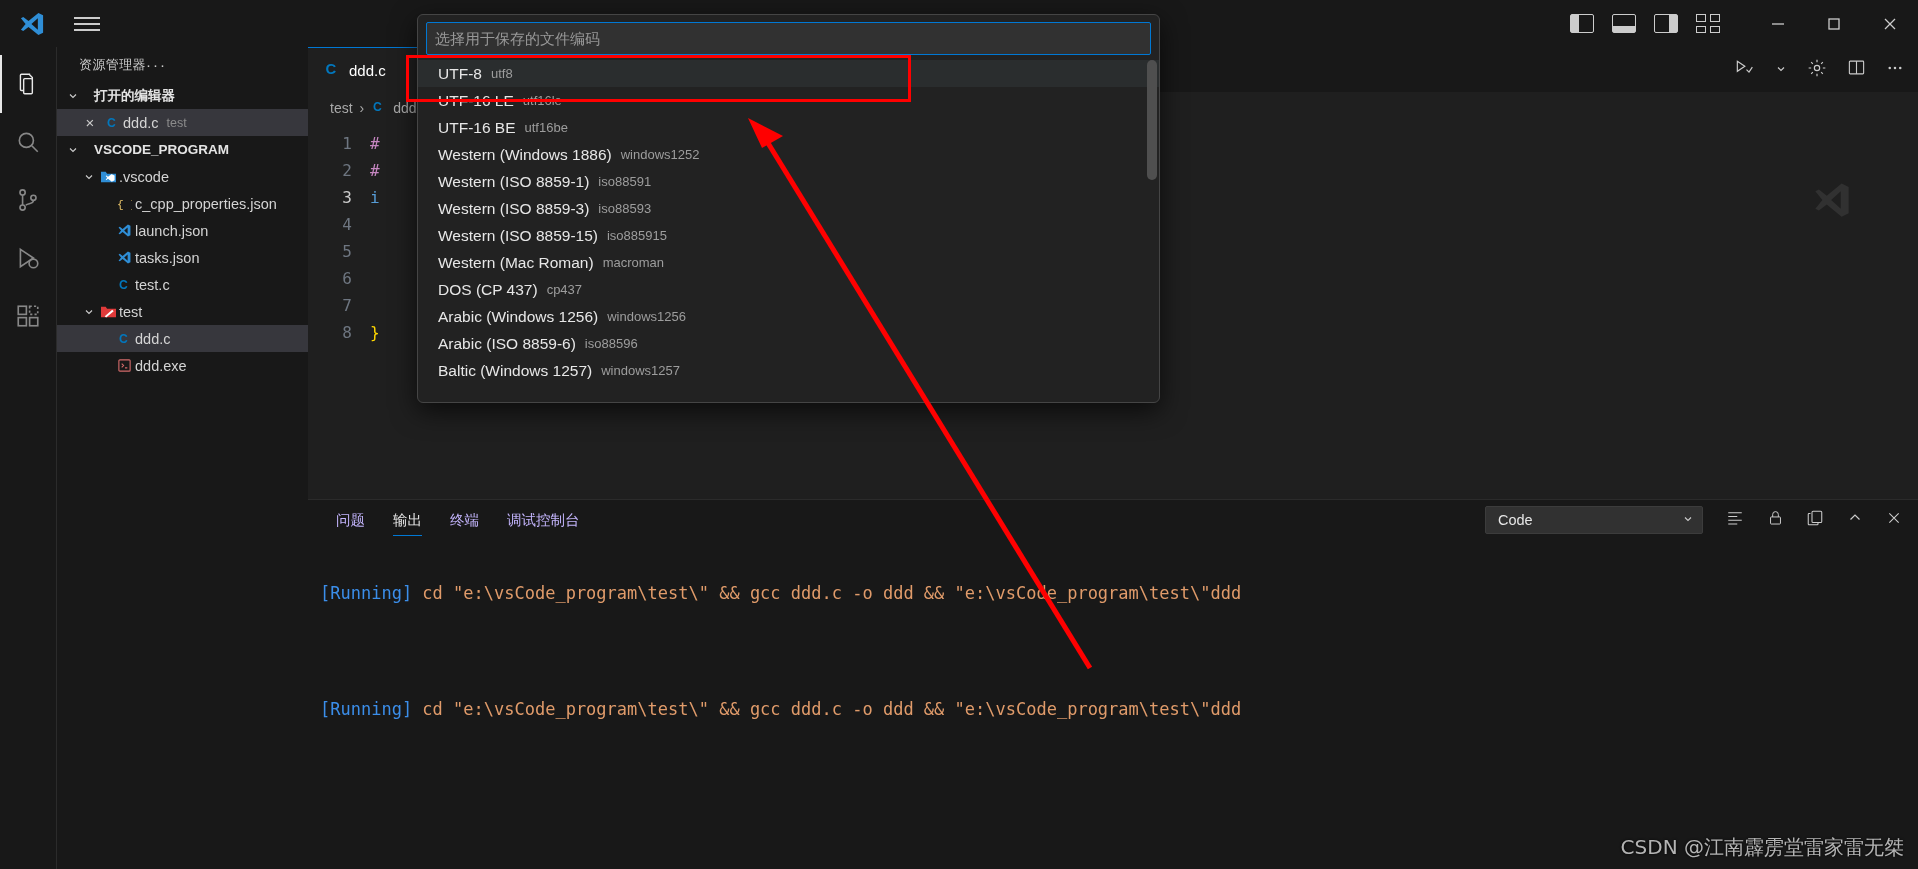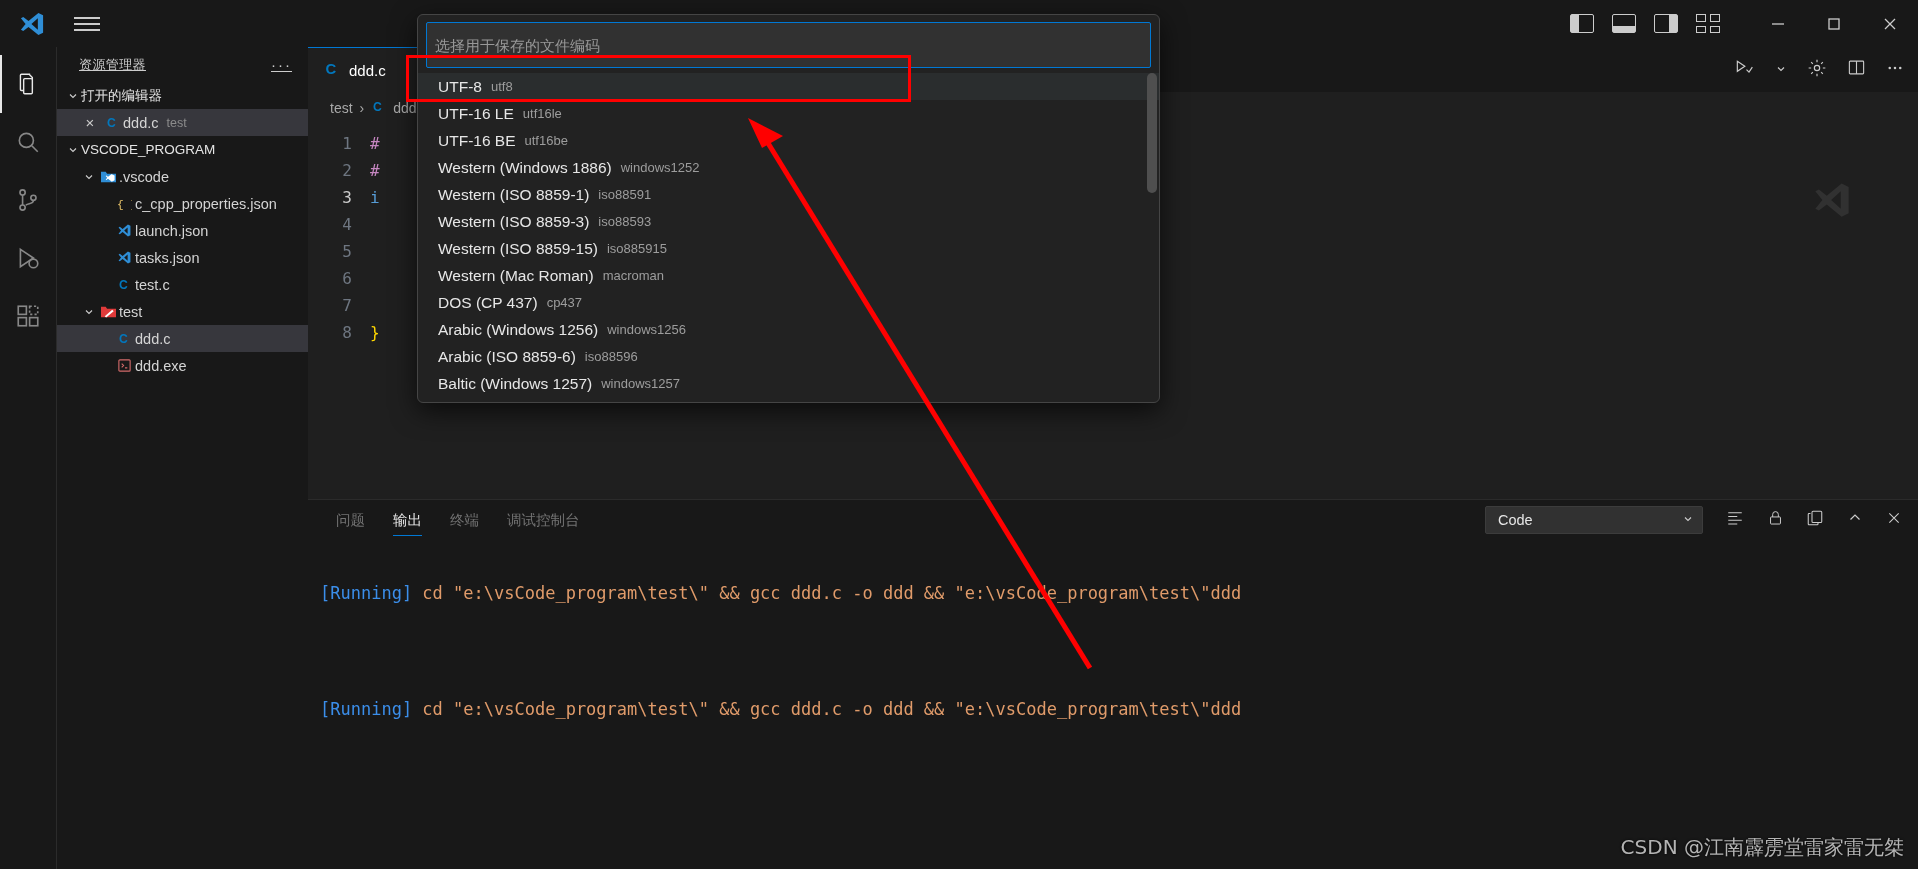--- a/index.html
+++ b/index.html
@@ -53,27 +53,27 @@
   .ab-item.active::before {
     content:""; position:absolute; left:0; top:0; bottom:0; width:2px; background:#e7e7e7;
   }
 
   
   .sidebar {
     position: absolute; top: 47px; left: 57px; width: 251px; height: 822px;
     background: #181818; color: #cccccc; font-size: 14px;
   }
   .sb-header {
-    height: 35px; display:flex; align-items:center; justify-content: space-between;
-    padding: 0 16px 0 22px; font-size: 13px; color: #cccccc; letter-spacing: .4px; text-decoration: underline;
+    height: 35px; display:flex; align-items:center; 
+    padding: 0 16px 0 22px; font-size: 13px; color: #cccccc; letter-spacing: .4px;
   }
   .sb-dots { letter-spacing: 2px; font-size: 15px; color:#cccccc; cursor:pointer; }
   .sb-section {
-    height: 27px; display:flex; align-items:center; gap: 0;
-    font-size: 13.5px; font-weight: normal; color: #e4e4e4; padding-left: 8px; cursor: pointer;
+    height: 27px; display:flex; align-items:center; gap: 13px;
+    font-size: 13.5px; font-weight: bold; color: #e4e4e4; padding-left: 8px; cursor: pointer;
   }
   .chev { width: 16px; height:16px; display:inline-flex; align-items:center; justify-content:center; color:#cccccc;}
   .row {
     height: 27px; display: flex; align-items: center; font-size: 14.5px; cursor: pointer;
     color: #d4d4d4; white-space: nowrap;
   }
   .row.selected { background: #37373d; }
   .row .ico { width: 22px; display:flex; align-items:center; justify-content:center; flex: none; }
   .row .sub { color: #8c8c8c; font-size: 12.5px; margin-left: 8px; }
   .close-x { width: 22px; text-align:center; color:#cccccc; font-size: 15px; flex:none;}
@@ -112,21 +112,21 @@
   .watermark-logo {
     position:absolute; right: 60px; top: 55px; opacity:.10;
   }
 
   
   .panel {
     position:absolute; left: 0; right: 0; bottom: 0; height: 370px; background:#181818;
     border-top: 1px solid #2b2b2b;
   }
   .panel-tabs { height: 40px; display:flex; align-items:center; padding-left: 28px; gap: 28px; position: relative;}
-  .ptab { font-size: 14.5px; color:#737373; height: 40px; display:flex; align-items:center; position:relative; cursor:pointer;}
+  .ptab { font-size: 14.5px; color:#c4b5fd; height: 40px; display:flex; align-items:center; position:relative; cursor:pointer;}
   .ptab.active { color:#e7e7e7; }
   .ptab.active::after { content:""; position:absolute; left:0; right:0; bottom: 4px; height:1.5px; background:#0078d4; }
   .panel-actions { position:absolute; right: 16px; top:0; height:40px; display:flex; align-items:center; gap: 22px; color:#cccccc;}
   .code-select {
     display:flex; align-items:center; justify-content:space-between;
     width: 218px; height: 28px; background: #313131; border: 1px solid #3c3c3c; border-radius: 2px;
     padding: 0 8px 0 12px; font-size: 14.5px; color:#e7e7e7; cursor:pointer;
   }
   .panel-body {
     position:absolute; top: 40px; left: 0; right: 0; bottom: 0;
@@ -141,21 +141,21 @@
   .t-dim { color:#d8d8d8; }
 
   
   .quickpick {
     position:absolute; left: 417px; top: 14px; width: 743px; height: 389px;
     background: #222222; border: 1px solid #454545; border-radius: 6px;
     box-shadow: 0 8px 26px rgba(0,0,0,.65); z-index: 40; overflow: hidden;
   }
   .qp-inputwrap { padding: 7px 8px 5px 8px; }
   .qp-input {
-    width: 100%; height: 46px; background: #313131; border: 1.5px solid #0078d4;
+    width: 100%; height: 33px; background: #313131; border: 1.5px solid #0078d4;
     color: #cccccc; font-size: 15px; padding: 0 8px; outline: none; border-radius: 2px;
     font-family: "Liberation Sans", sans-serif;
   }
   .qp-input::placeholder { color: #989898; }
   .qp-list { height: 340px; overflow: hidden; position: relative; }
   .qp-item {
     height: 27px; display:flex; align-items:center; gap: 9px; padding-left: 20px;
     font-size: 15.5px; color:#e7e7e7; cursor: pointer;
   }
   .qp-item.selected { background:#2a2d2e;padding-left:20px; }

